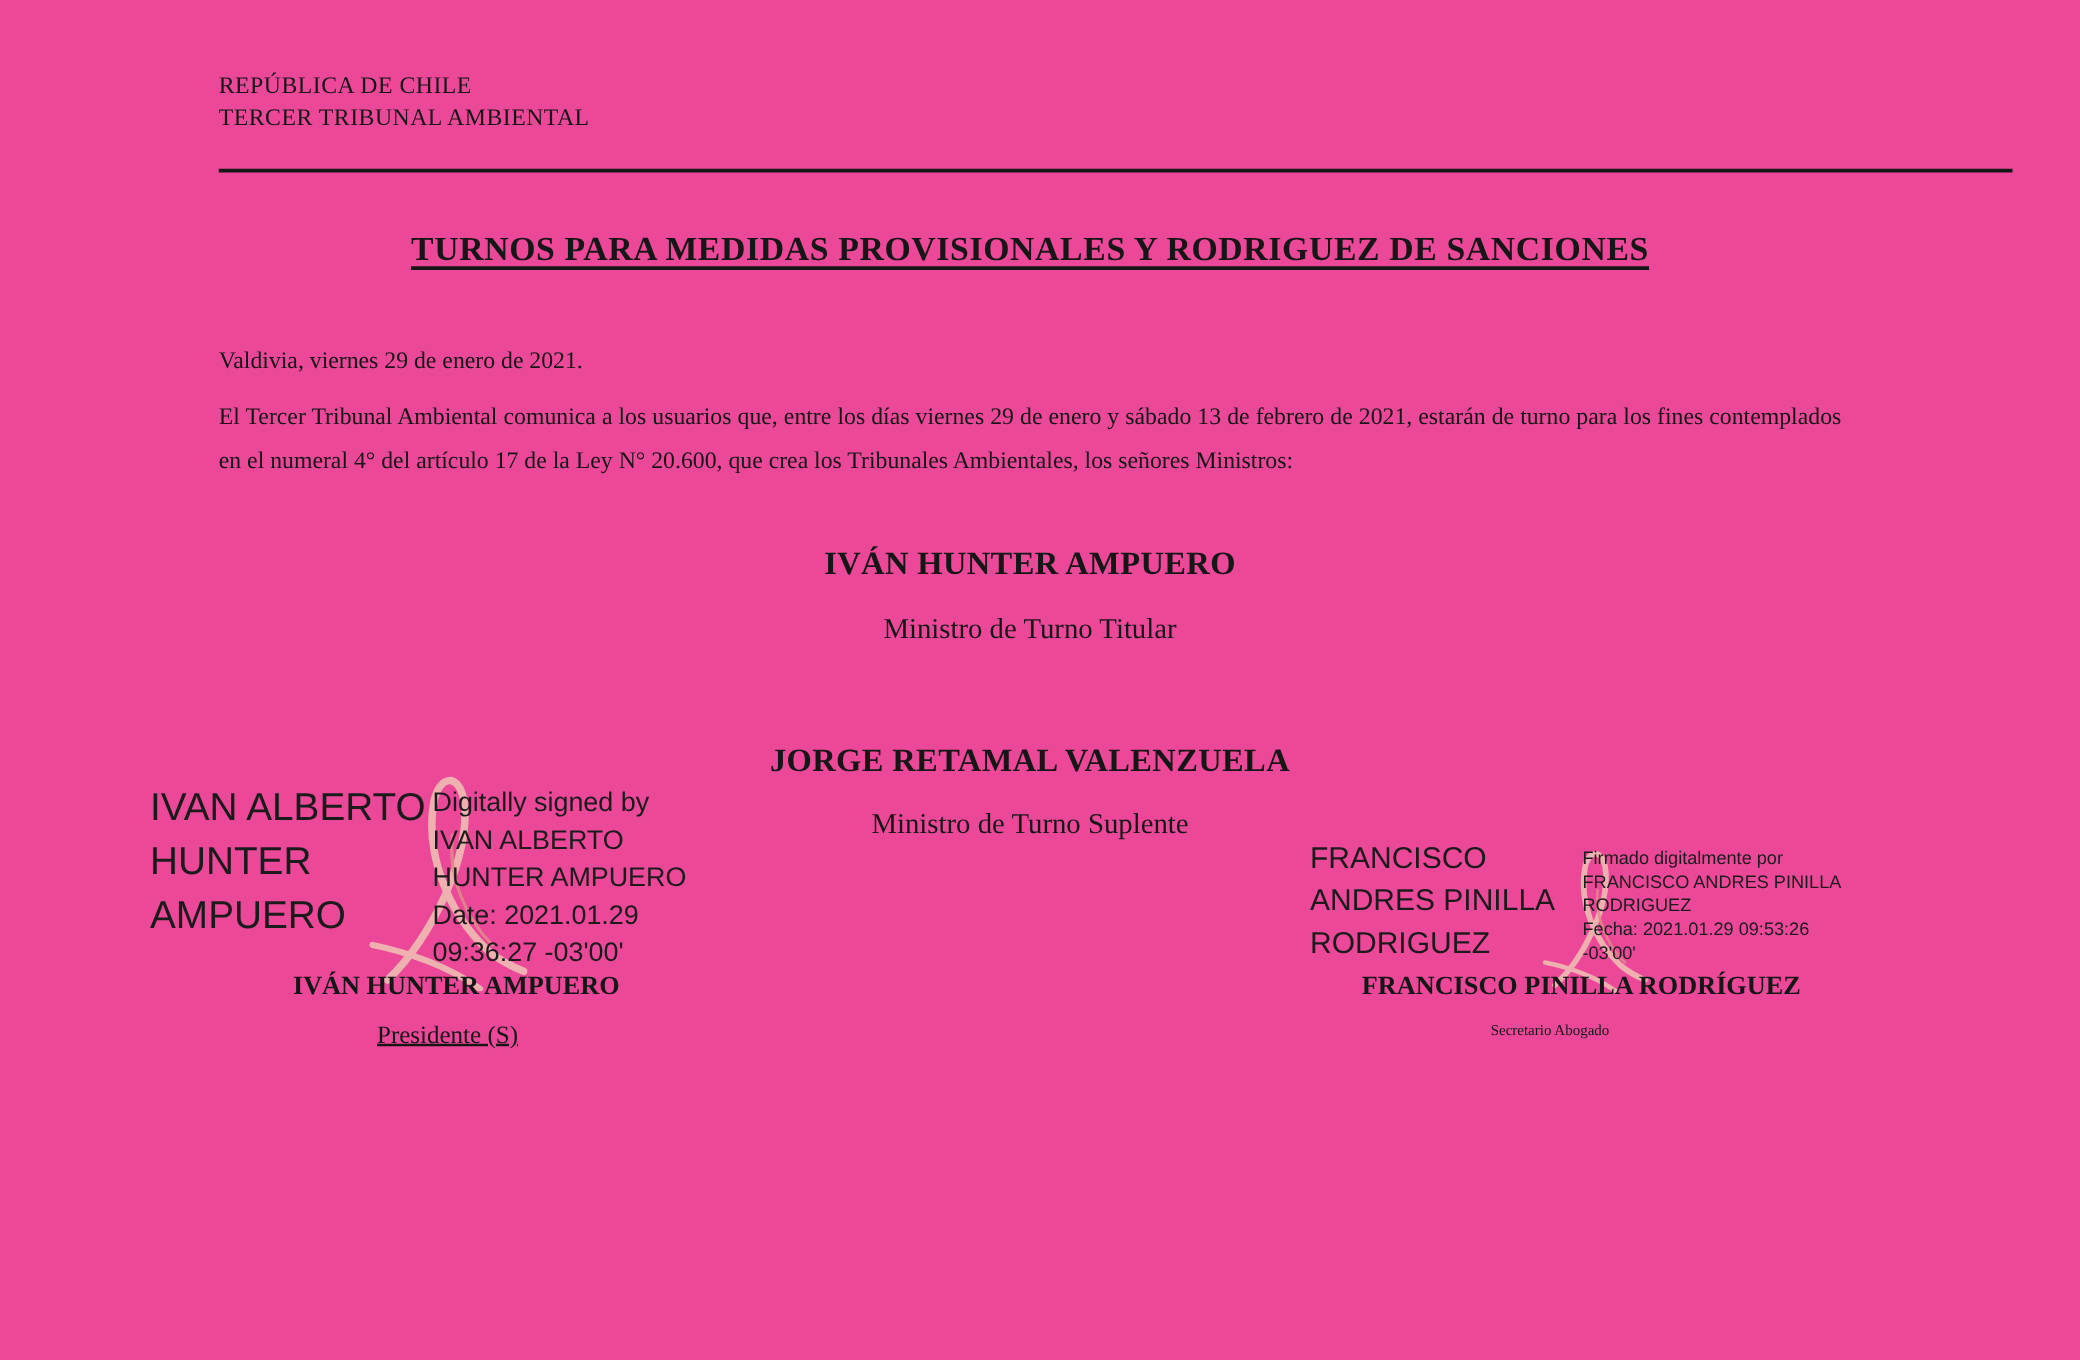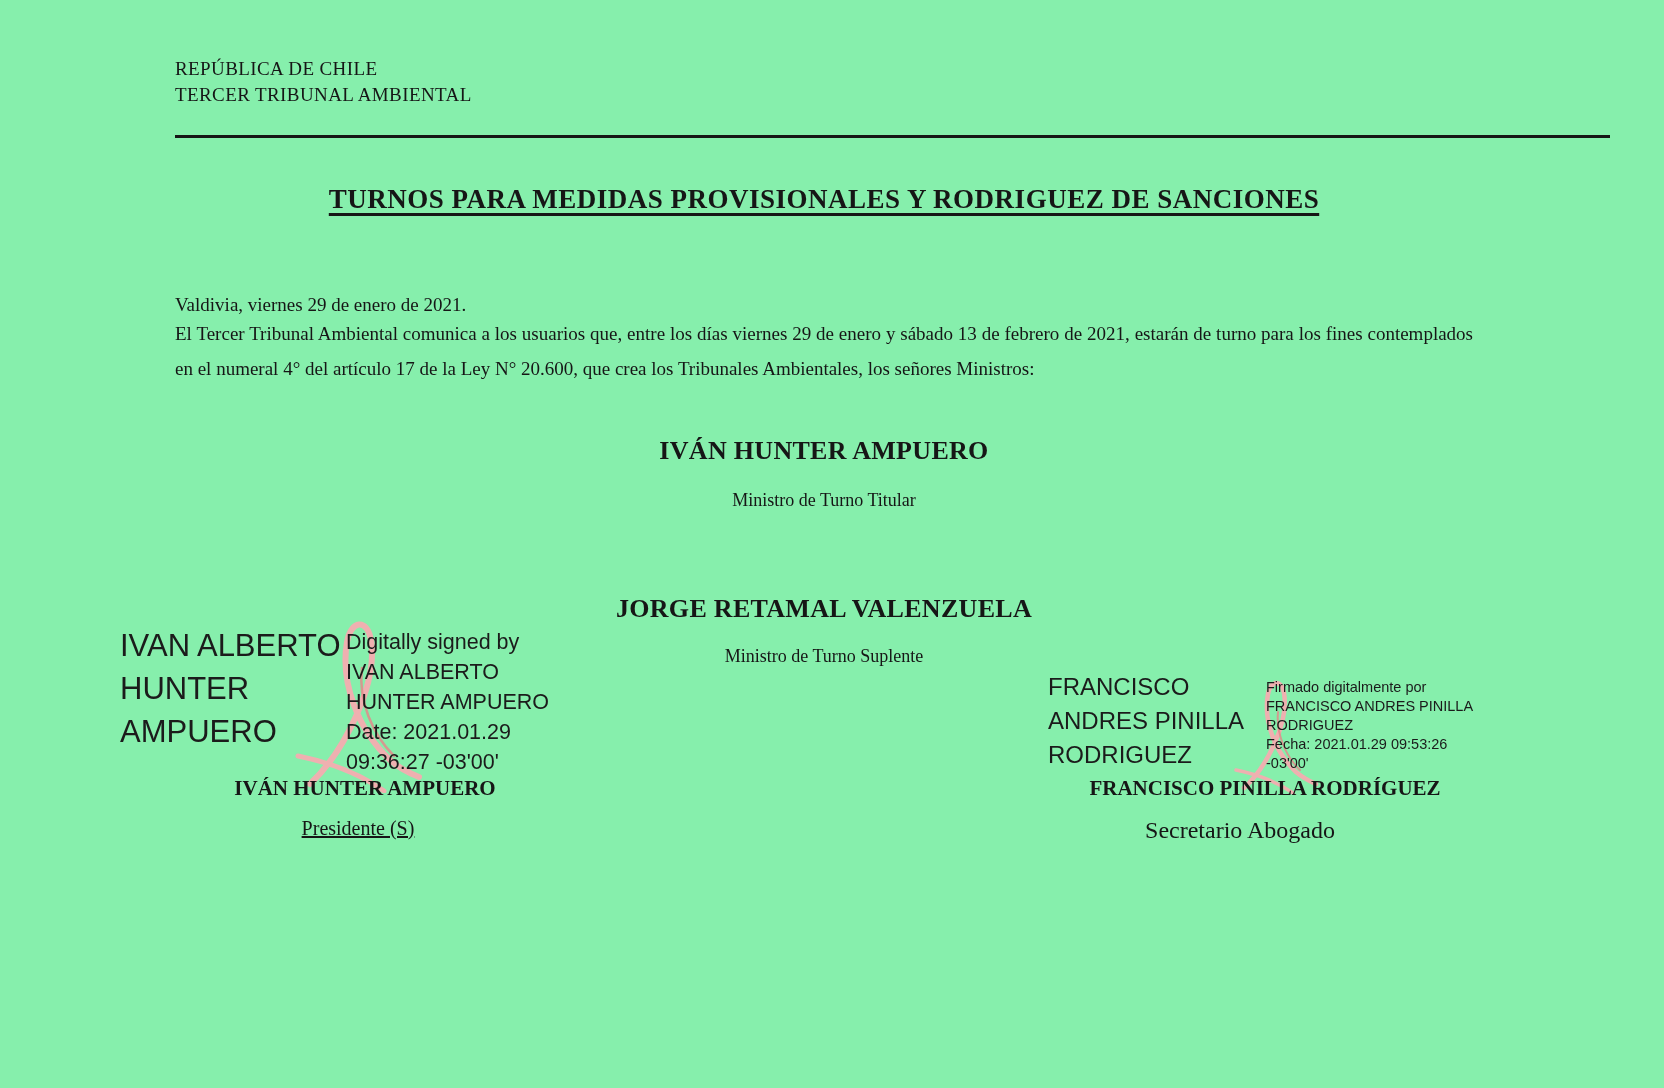--- a/index.html
+++ b/index.html
@@ -1,55 +1,55 @@
 <!DOCTYPE html>
 <html><head>
 <meta charset="utf-8">
 <style>
   html,body { margin:0; padding:0; background:#ffffff; }
   .page {
     position:relative; width:1664px; height:1088px;
-    background:#86efac; color:#161616; overflow:hidden;
+    background:#ec4899; color:#161616; overflow:hidden;
     font-family:"Liberation Serif", serif;
   }
   .header-block { position:absolute; left:175px; top:56px; font-size:19px; line-height:26px; letter-spacing:0.4px; }
   .rule { position:absolute; left:175px; top:135px; width:1435px; height:3px; background:#161616; }
 
   .title-wrap { position:absolute; left:175px; top:184px; width:1298px; text-align:center; }
   .doc-title {
     font-size:27px; font-weight:bold; letter-spacing:0.5px;
     text-decoration:underline; text-decoration-thickness:3px; text-underline-offset:5px;
   }
 
-  .dateline { position:absolute; left:175px; top:278px; font-size:19px;margin-top:16px; }
+  .dateline { position:absolute; left:175px; top:278px; font-size:19px; }
   .body-par { position:absolute; left:175px; top:316px; width:1298px; font-size:19px; line-height:35px; text-align:justify; }
 
   .center-line { position:absolute; left:175px; width:1298px; text-align:center; }
   .minister-name { font-size:26px; font-weight:bold; letter-spacing:0.3px; }
-  .minister-role { font-size:18px; }
+  .minister-role { font-size:23px; }
   .pos-name-1 { top:436px; }
   .pos-role-1 { top:490px; }
   .pos-name-2 { top:594px; }
   .pos-role-2 { top:646px; }
 
   .sans { font-family:"Liberation Sans", sans-serif; }
 
   .stamp-name-left { position:absolute; left:120px; top:624px; font-size:31px; line-height:43px; color:#1b1b1b; }
   .stamp-detail-left { position:absolute; left:346px; top:627px; font-size:21.5px; line-height:30px; color:#1b1b1b; }
   .flourish-left { position:absolute; left:292px; top:608px; }
 
   .printed-name-left { position:absolute; left:115px; top:776px; width:500px; text-align:center; font-size:21px; font-weight:bold; }
   .printed-role-left { position:absolute; left:108px; top:817px; width:500px; text-align:center; font-size:20px;text-decoration:underline; }
 
   .stamp-name-right { position:absolute; left:1048px; top:670px; font-size:24px; line-height:34px; color:#1b1b1b; }
   .flourish-right { position:absolute; left:1232px; top:672px; }
   .stamp-detail-right { position:absolute; left:1266px; top:678px; font-size:14.5px; line-height:19px; color:#1b1b1b; }
 
   .printed-name-right { position:absolute; left:1055px; top:776px; width:420px; text-align:center; font-size:21px; font-weight:bold; }
-  .printed-role-right { position:absolute; left:1030px; top:817px; width:420px; text-align:center; font-size:24px; }
+  .printed-role-right { position:absolute; left:1030px; top:817px; width:420px; text-align:center; font-size:12px; }
 </style>
 </head>
 <body>
 
 <div class="page">
 
   <div class="header-block">
     <div>REPÚBLICA DE CHILE</div>
     <div>TERCER TRIBUNAL AMBIENTAL</div>
   </div>

